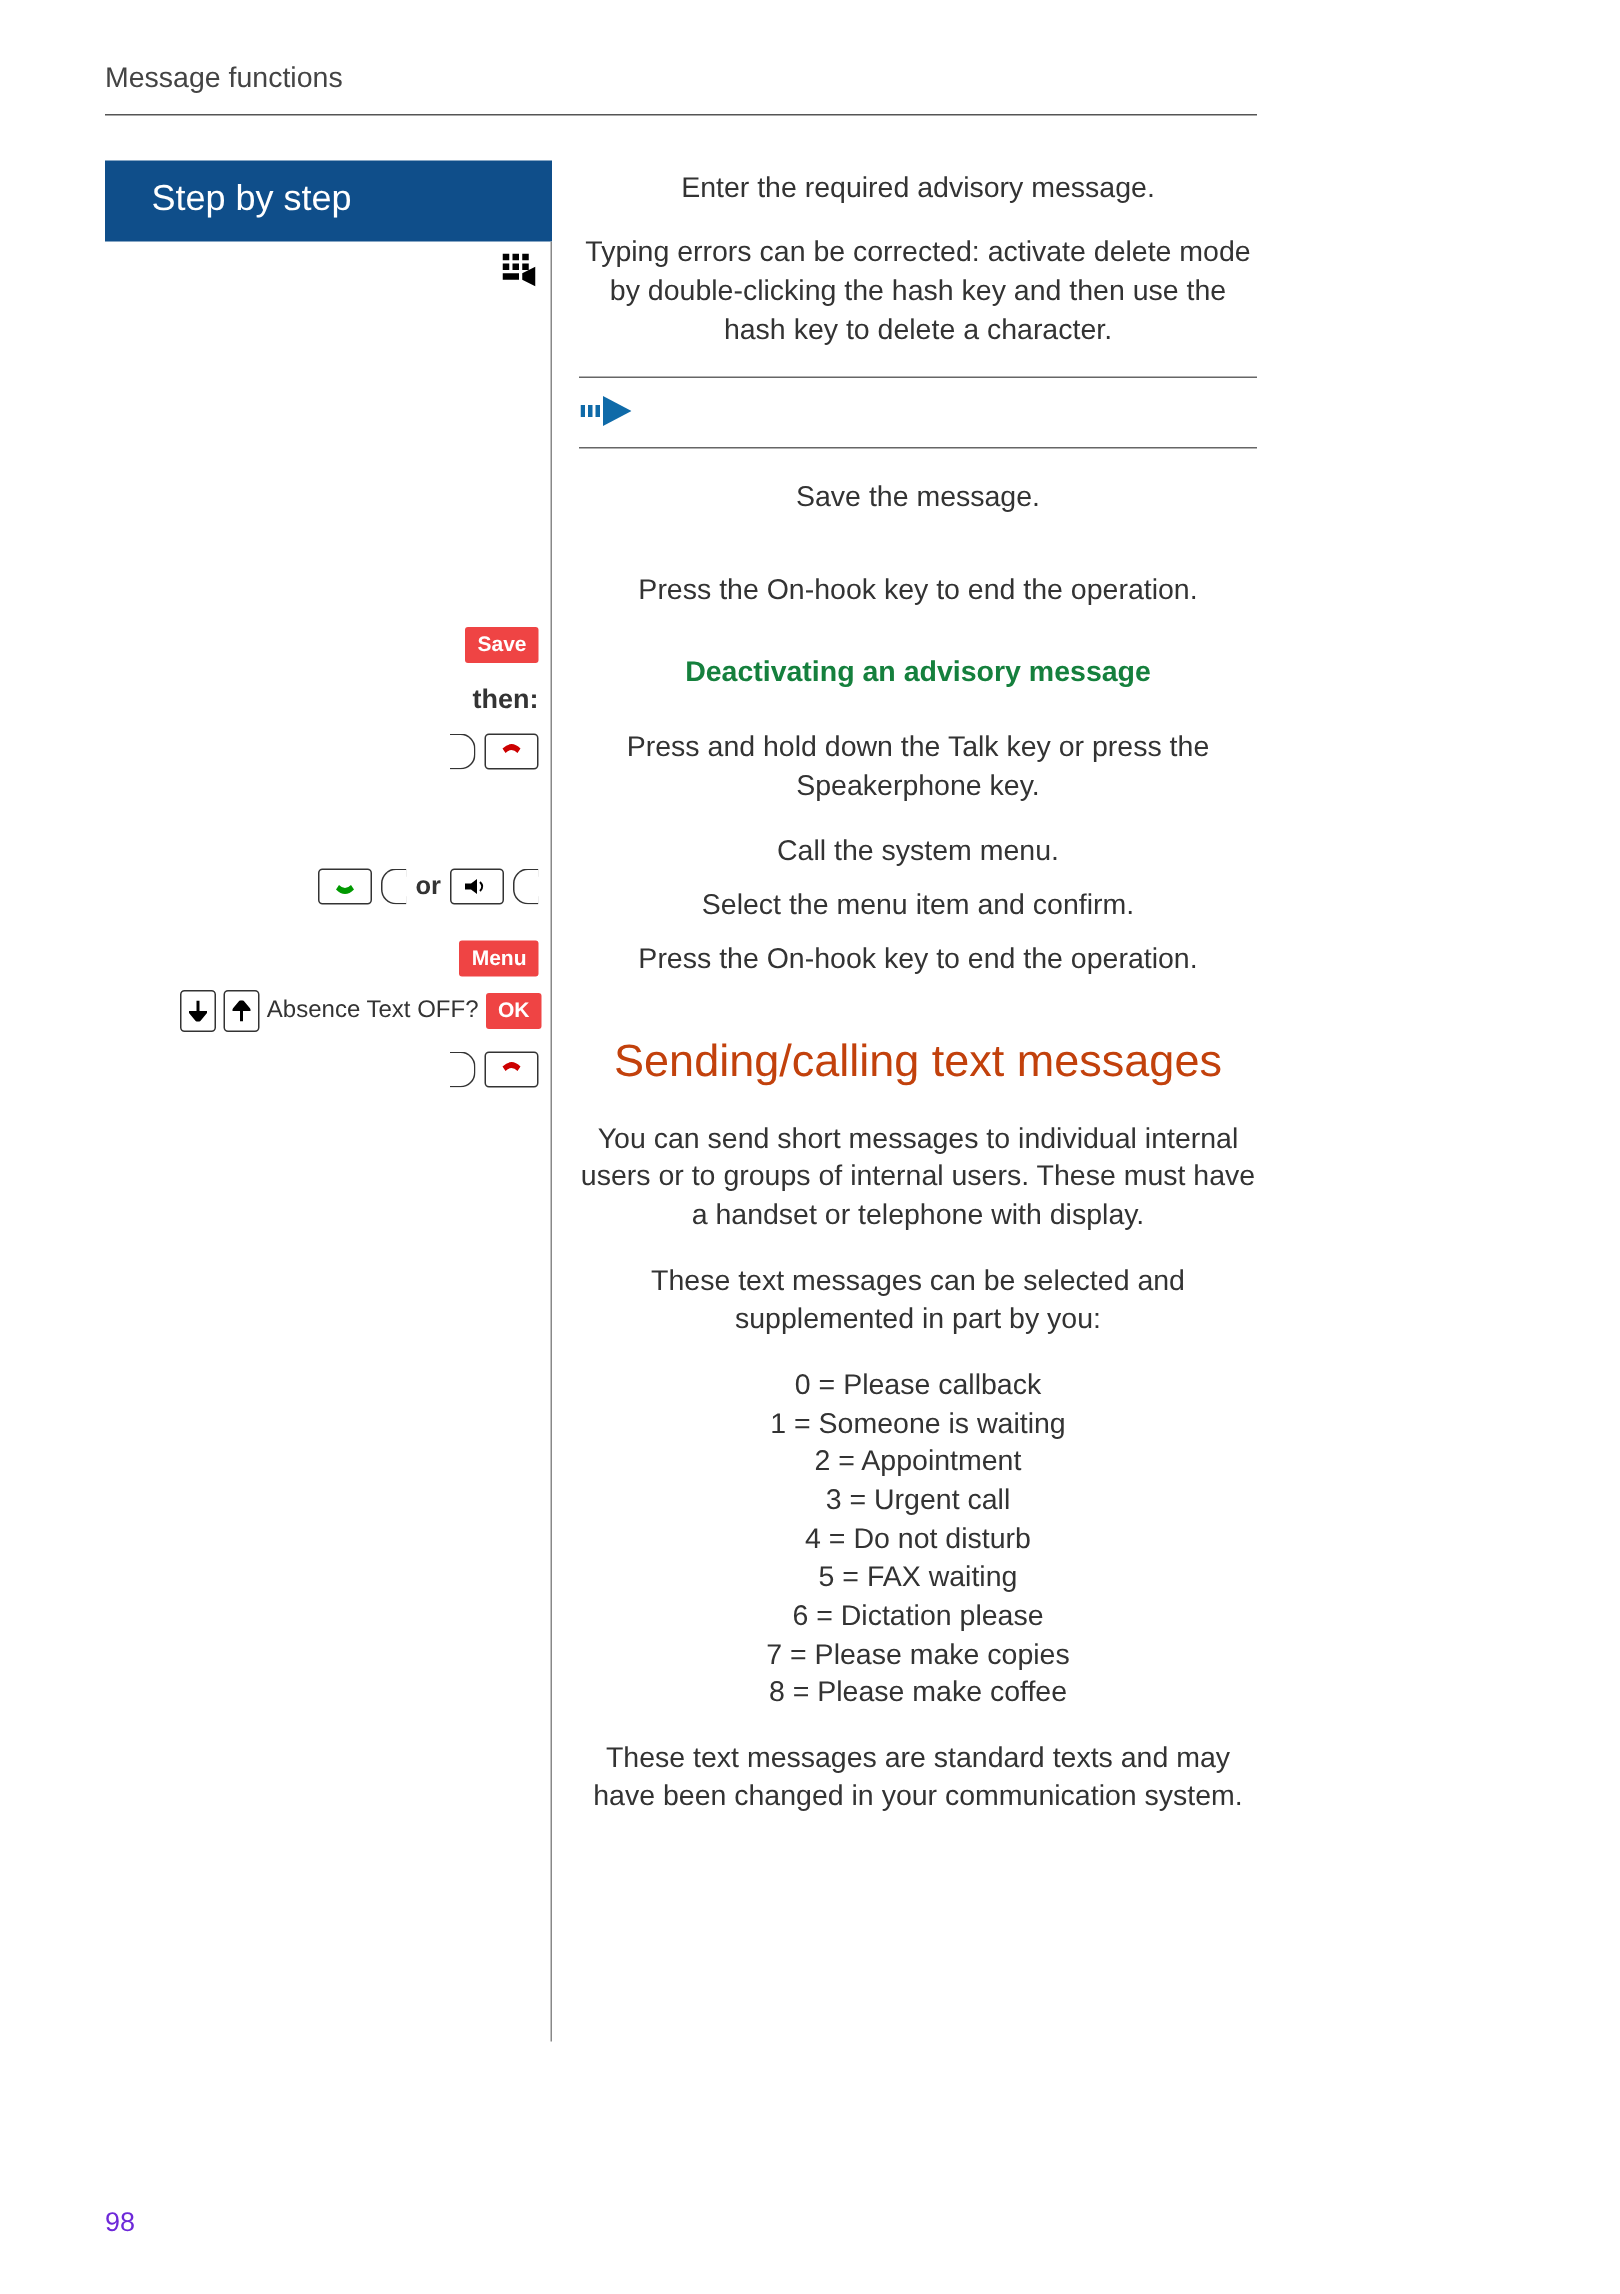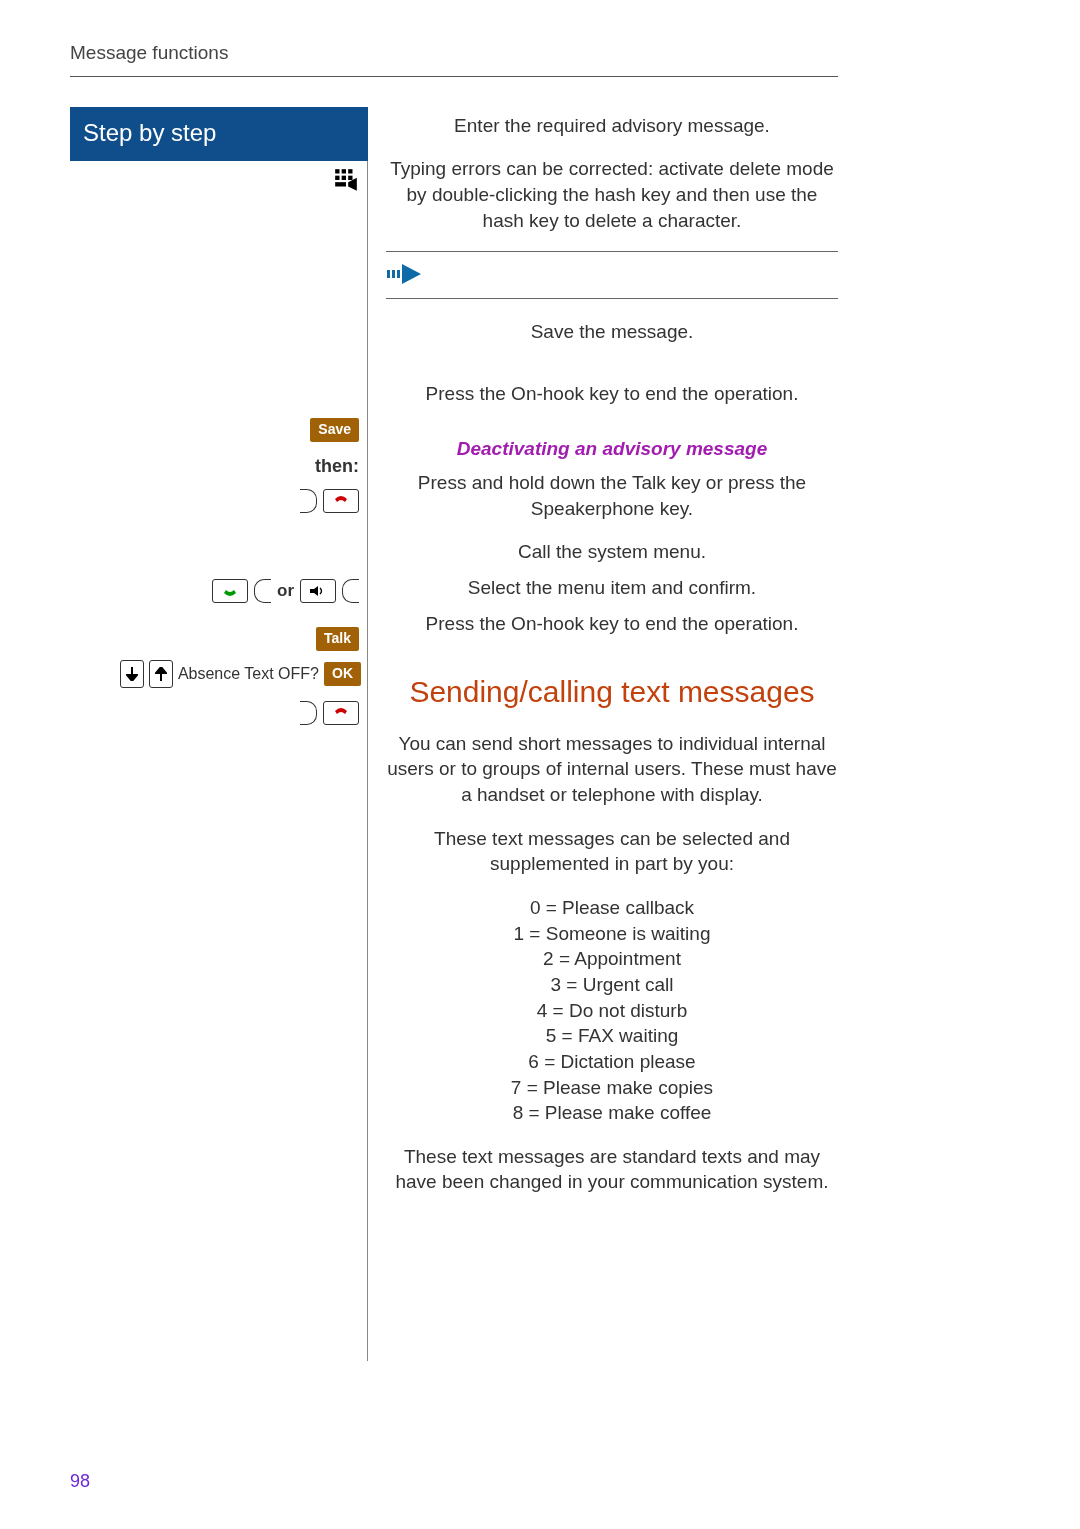--- a/index.html
+++ b/index.html
@@ -37,21 +37,21 @@
   }
   .right-col {
     flex: 1 1 auto;
     padding-left: 18px;
     text-align: center;
   }
   .step-header {
     background: #0f4e8a;
     color: #fff;
     font-size: 24px;
-    padding: 10px 14px 12px 13px;
+    padding: 10px 14px 12px 31px;
   }
   .left-area {
     border-right: 1px solid #888;
     flex: 1 1 auto;
     position: relative;
     min-height: 1200px;
   }
   .left-slot {
     position: absolute;
     right: 8px;
@@ -59,21 +59,21 @@
     align-items: center;
     justify-content: flex-end;
     gap: 6px;
     font-size: 15px;
   }
   .left-slot .label-bold {
     font-weight: bold;
   }
   .soft-key {
     display: inline-block;
-    background: #a16207;
+    background: #ef4444;
     color: #fff;
     font-weight: bold;
     font-size: 14px;
     padding: 2px 8px 3px 8px;
     border-radius: 2px;
   }
   .key-box {
     display: inline-flex;
     align-items: center;
     justify-content: center;
@@ -138,25 +138,24 @@
     justify-content: center;
   }
   .note-body {
     flex: 1 1 auto;
   }
   .note-title {
     font-weight: bold;
     margin-bottom: 4px;
   }
   .sub-head {
-    color: #a21caf;
+    color: #15803d;
     font-weight: bold;
     font-size: 19px;
-    margin: 30px 0 8px 0;
-    font-style: italic;
+    margin: 30px 0 24px 0;
   }
   .h2-blue {
     color: #c2410c;
     font-size: 30px;
     margin: 36px 0 18px 0;
     font-weight: normal;
   }
   .msg-list {
     margin: 0 0 18px 0;
   }
@@ -230,21 +229,21 @@
           <span class="key-box">
             <svg width="18" height="12" viewBox="0 0 18 12">
               <path d="M1 4 H5 L9 1 V11 L5 8 H1 Z" fill="#000"></path>
               <path d="M11 3 Q14 6 11 9" stroke="#000" stroke-width="1.3" fill="none"></path>
             </svg>
           </span>
           <span class="key-curve-left"></span>
         </div>
 
         <div class="left-slot" style="top:466px;">
-          <span class="soft-key">Talk</span>
+          <span class="soft-key">Menu</span>
         </div>
 
         <div class="left-slot" style="top:499px; right:6px; gap:5px;">
           <span class="arrow-key">
             <svg width="12" height="14" viewBox="0 0 12 14">
                 <path d="M6 0 V9 M6 14 L1 8 H11 Z" stroke="#000" stroke-width="2" fill="#000"></path>
               </svg>
           </span>
           <span class="arrow-key">
             <svg width="12" height="14" viewBox="0 0 12 14">

